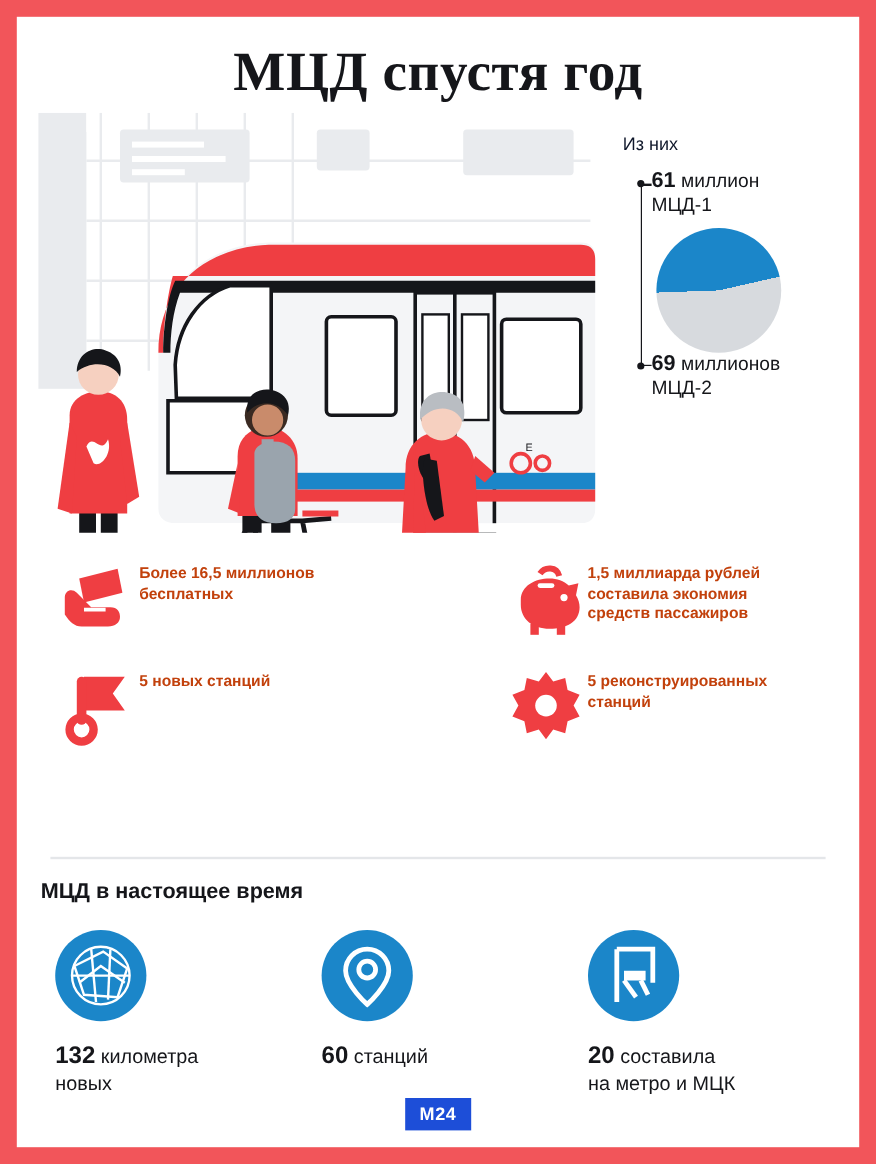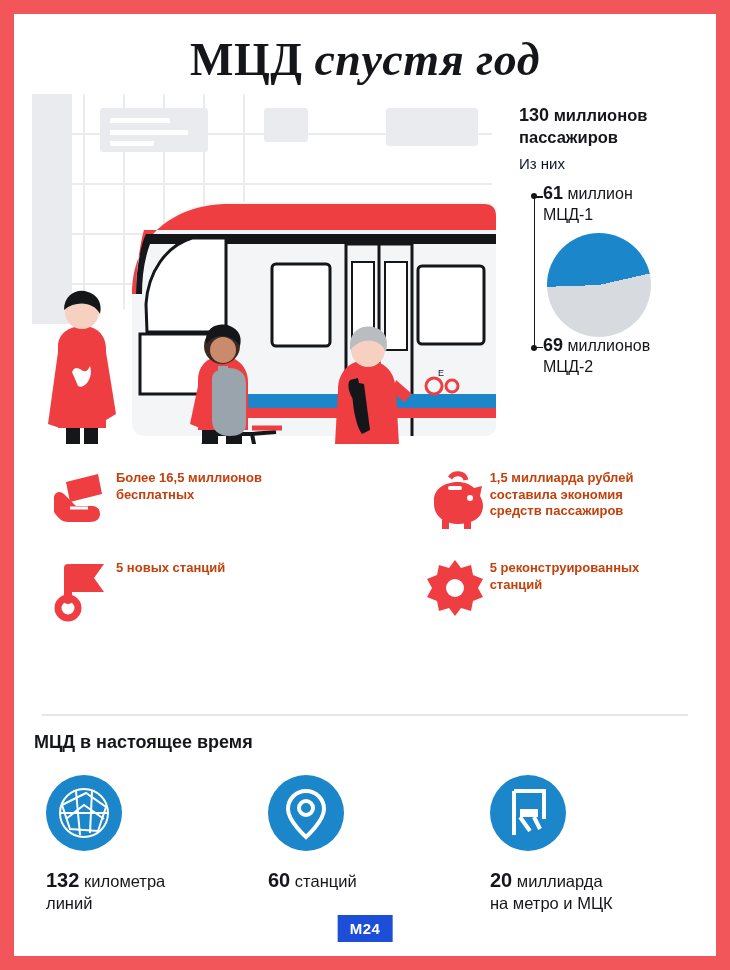--- a/index.html
+++ b/index.html
@@ -28,21 +28,20 @@
     text-align: center;
     font-family: "Liberation Serif", serif;
     font-size: 46px;
     font-weight: bold;
     color: #15161a;
     letter-spacing: 0.5px;
     padding-top: 22px;
     line-height: 1.05;
   }
   .title .ital {
-    font-style: italic;
   }
 
   
   .hero {
     position: relative;
     height: 350px;
     margin-top: 10px;
   }
   .illus {
     position: absolute;
@@ -332,23 +331,20 @@
           <circle cx="354" cy="256" r="17" fill="#f6d0c0"></circle>
           <path d="M336 252 C336 234 352 230 362 234 C374 238 374 250 372 258 C366 244 348 242 336 256 Z" fill="#b9bdc2"></path>
           <path d="M332 280 C328 286 330 300 336 306 L342 360 L330 360 Z" fill="#ef3e42"></path>
           <path d="M336 286 C332 290 336 304 342 308 L348 306 L344 284 Z" fill="#15161a"></path>
           <path d="M340 288 C336 296 340 330 348 340 L356 336 L350 290 Z" fill="#15161a"></path>
         </g>
       </svg>
     </div>
 
     <div class="stats">
-      <div class="stat-big">
-        <span class="num">130</span><span> миллионов пассажиров</span>
-      </div>
       <div class="stat-sub">Из них</div>
 
       <div class="pie-wrap">
         <div class="bracket"></div>
         <div class="dot d1"></div>
         <div class="dot d2"></div>
         <div class="label1">
           <b>61</b><span> миллион</span><br>
           <span>МЦД-1</span>
         </div>
@@ -438,21 +434,21 @@
               <path d="M16 30 L40 18 L60 32 L52 56 L24 54 Z"></path>
               <path d="M20 44 L38 30 L58 44"></path>
               <path d="M30 16 L34 60"></path>
               <path d="M14 38 L62 38"></path>
               <path d="M46 16 L44 58"></path>
             </g>
           </svg>
         </div>
         <div class="btext">
           <b>132</b><span> километра</span><br>
-          <span>линий</span>
+          <span>новых</span>
         </div>
       </div>
 
       <div class="bcol">
         <div class="circ">
           <svg width="76" height="76" viewBox="0 0 76 76">
             <path d="M38 16 C28 16 20 24 20 34 C20 46 38 62 38 62 C38 62 56 46 56 34 C56 24 48 16 38 16 Z" fill="none" stroke="#ffffff" stroke-width="4"></path>
             <circle cx="38" cy="33" r="7" fill="none" stroke="#ffffff" stroke-width="4"></circle>
           </svg>
         </div>
@@ -465,21 +461,21 @@
         <div class="circ">
           <svg width="76" height="76" viewBox="0 0 76 76">
             <path d="M24 16 L24 60" stroke="#ffffff" stroke-width="4"></path>
             <path d="M24 16 L54 16 L54 44" stroke="#ffffff" stroke-width="4" fill="none"></path>
             <path d="M30 34 L48 34 L48 42 L30 42 Z" fill="#ffffff"></path>
             <path d="M30 42 L40 56" stroke="#ffffff" stroke-width="4"></path>
             <path d="M44 42 L50 54" stroke="#ffffff" stroke-width="4"></path>
           </svg>
         </div>
         <div class="btext">
-          <b>20</b><span> миллиарда</span><br>
+          <b>20</b><span> составила</span><br>
           <span>на метро и МЦК</span>
         </div>
       </div>
     </div>
   </div>
 
   <div class="logo">M24</div>
 </div>
 
 </body></html>

